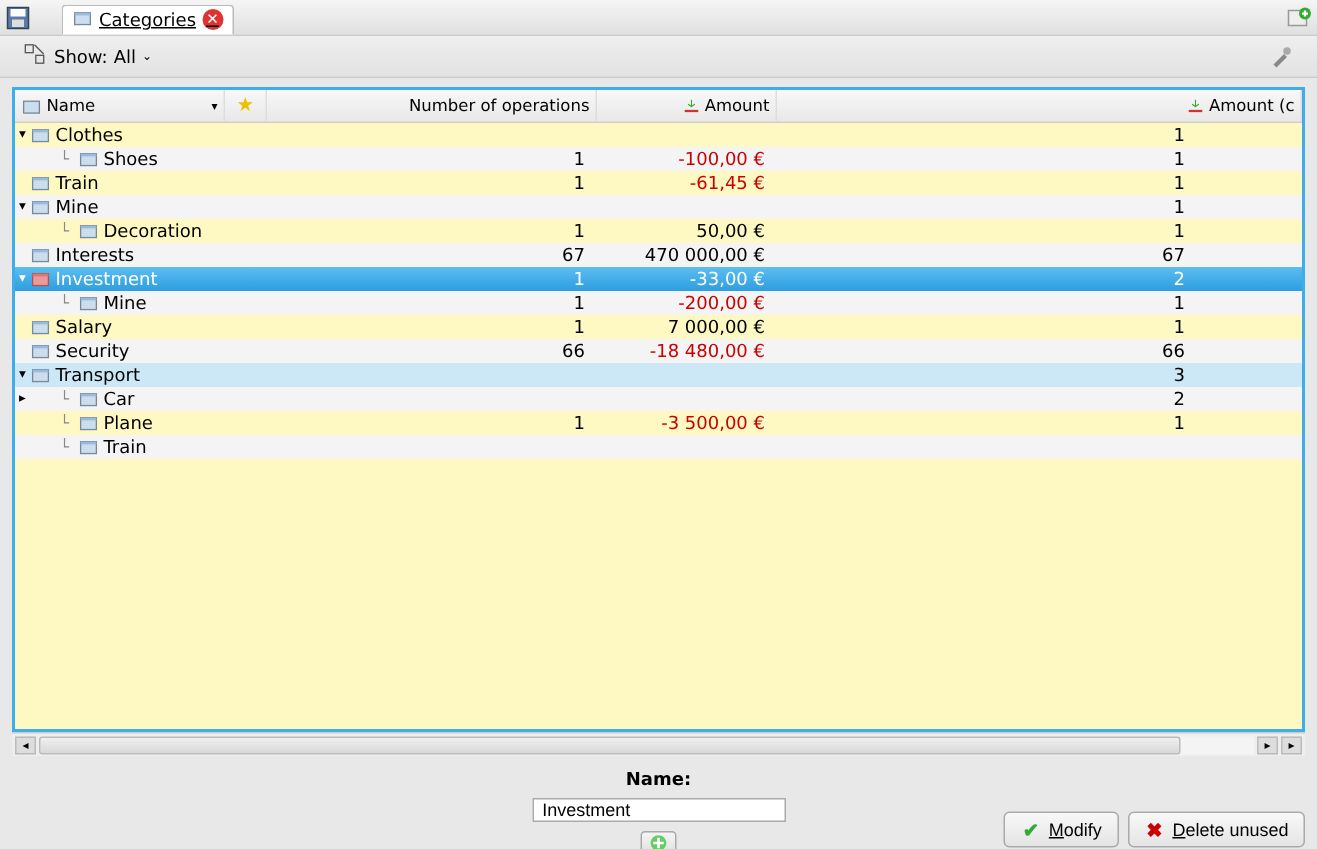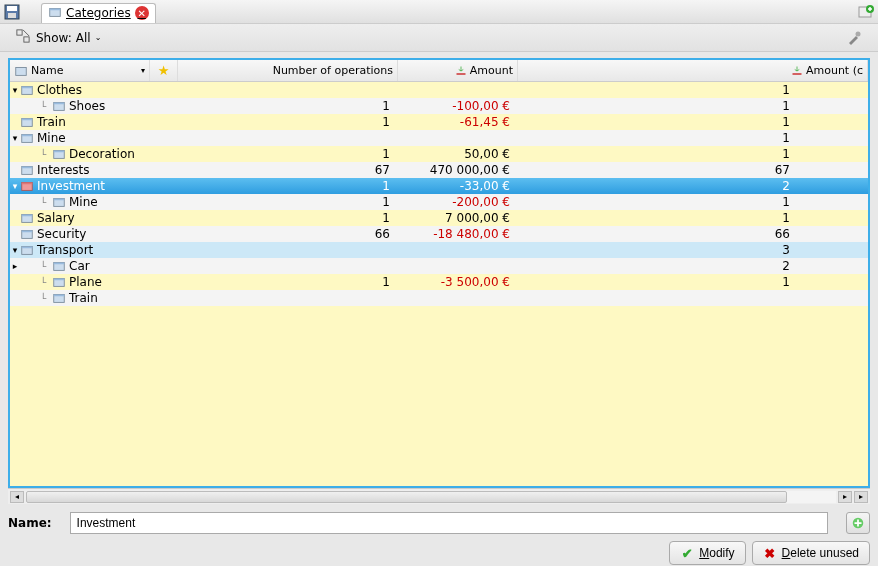--- a/index.html
+++ b/index.html
@@ -41,21 +41,21 @@
 .star-cell { width: 28px; }
 .ops-cell { width: 220px; text-align: right; padding-right: 8px; }
 .amount-cell { width: 120px; text-align: right; padding-right: 8px; }
 .amount-neg { color: #c00; }
 .opscum-cell { width: 280px; text-align: right; padding-right: 8px; }
 .amountcum-cell { flex: 1; }
 .hscrollbar { height: 16px; background: #eee; border-top: 1px solid #ccc; display: flex; align-items: center; padding: 0 2px; }
 .hscroll-arrow { width: 14px; height: 12px; background: #ddd; border: 1px solid #bbb; display: inline-flex; align-items: center; justify-content: center; font-size: 8px; cursor: pointer; }
 .hscroll-track { flex: 1; height: 12px; background: #f4f4f4; margin: 0 2px; position: relative; }
 .hscroll-thumb { position: absolute; left: 0; width: 94%; height: 100%; background: linear-gradient(#f0f0f0,#d8d8d8); border: 1px solid #bbb; border-radius: 2px; }
-.name-row { height: 30px; display: flex; align-items: center; padding: 4px 8px; gap: 18px; }
+.name-row { height: 30px; display: flex; align-items: center; padding: 4px 8px; gap: 6px; flex-direction: column; }
 .name-row label { font-weight: bold; font-size: 12px; }
 .name-input { flex: 1; height: 22px; border: 1px solid #aaa; padding: 0 6px; font-size: 12px; background: #fff; }
 .add-btn { width: 24px; height: 22px; border: 1px solid #aaa; background: linear-gradient(#f5f5f5,#e0e0e0); border-radius: 3px; display: inline-flex; align-items: center; justify-content: center; cursor: pointer; }
 .button-row { height: 30px; display: flex; align-items: center; justify-content: flex-end; padding: 2px 8px; gap: 6px; }
 .btn { height: 24px; border: 1px solid #aaa; background: linear-gradient(#f8f8f8,#e4e4e4); border-radius: 4px; padding: 0 10px; display: inline-flex; align-items: center; gap: 5px; font-size: 12px; cursor: pointer; }
 .btn-icon { width: 14px; height: 14px; display: inline-flex; align-items: center; justify-content: center; font-size: 13px; }
 .check-green { color: #3a3; font-weight: bold; }
 .x-red { color: #c00; font-weight: bold; }
 .underline-char { text-decoration: underline; }
 </style>

